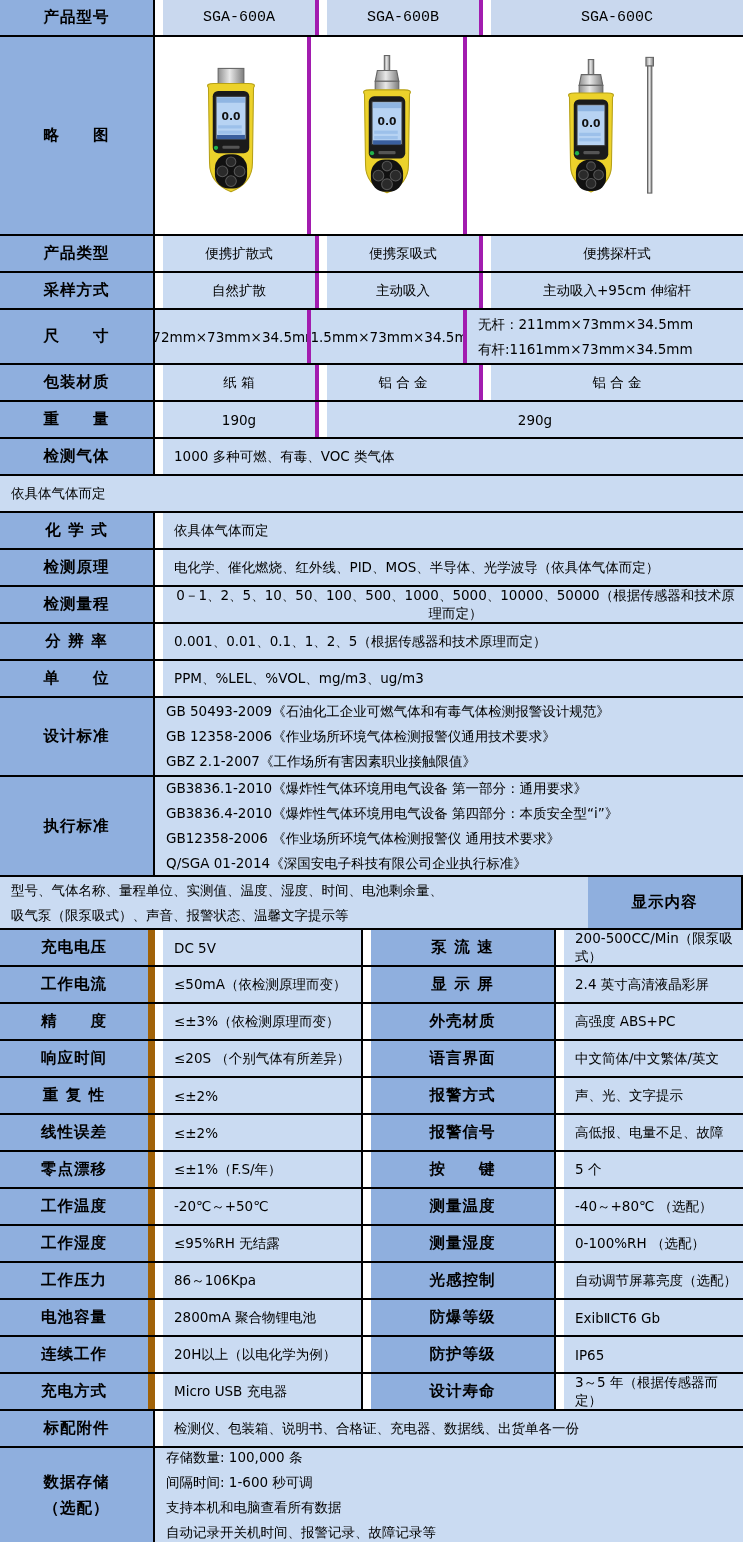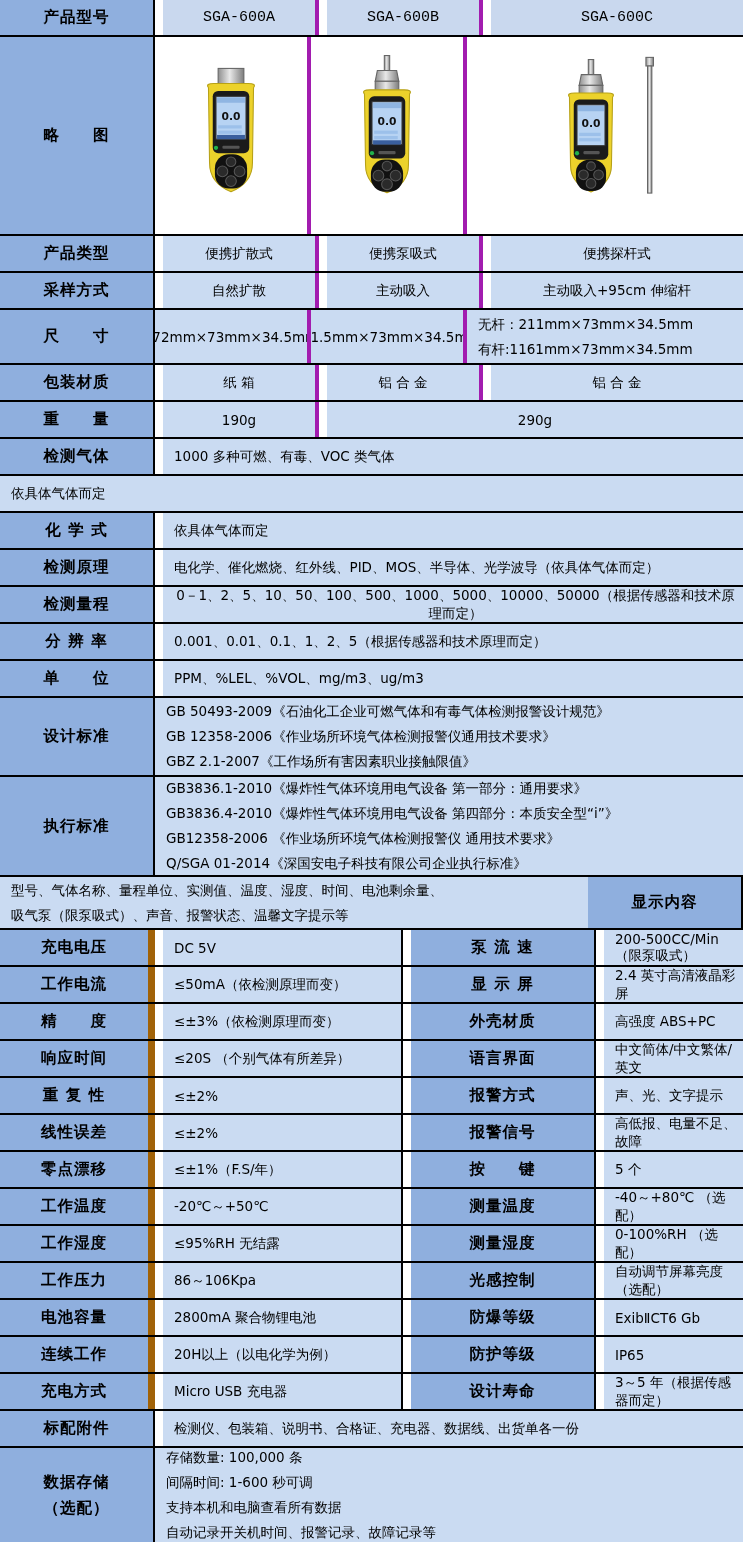--- a/index.html
+++ b/index.html
@@ -11,21 +11,21 @@
   }
   .row{display:flex;border-bottom:2px solid #000;box-sizing:border-box;}
   .row:last-child{border-bottom:none;}
   .cell{box-sizing:border-box;display:flex;align-items:center;overflow:hidden;}
   
   .c0{width:155px;border-right:2px solid #000;flex:none;}
   .c1,.c2{width:156px;border-right:4px solid #a21caf;flex:none;}
   .c3{flex:1;}
   
   .d0{width:155px;border-right:7px solid #a16207;flex:none;}
-  .d1{width:240px;border-right:2px solid #000;flex:none;}
+  .d1{width:200px;border-right:2px solid #000;flex:none;}
   .d2{width:185px;border-right:2px solid #000;flex:none;}
   .d3{flex:1;}
   
   .cfull{flex:1;text-align:center;}
   .lab{
     background:#8fafde;
     font-weight:bold;
     justify-content:center;
     font-size:15.5px;
     letter-spacing:1px;

